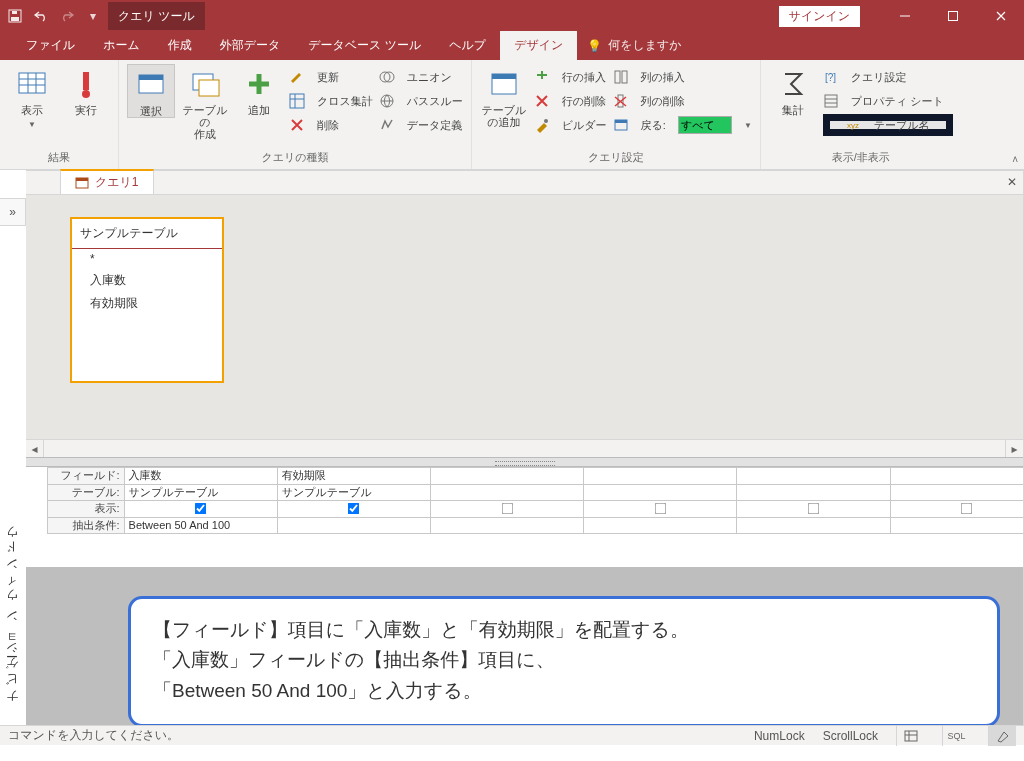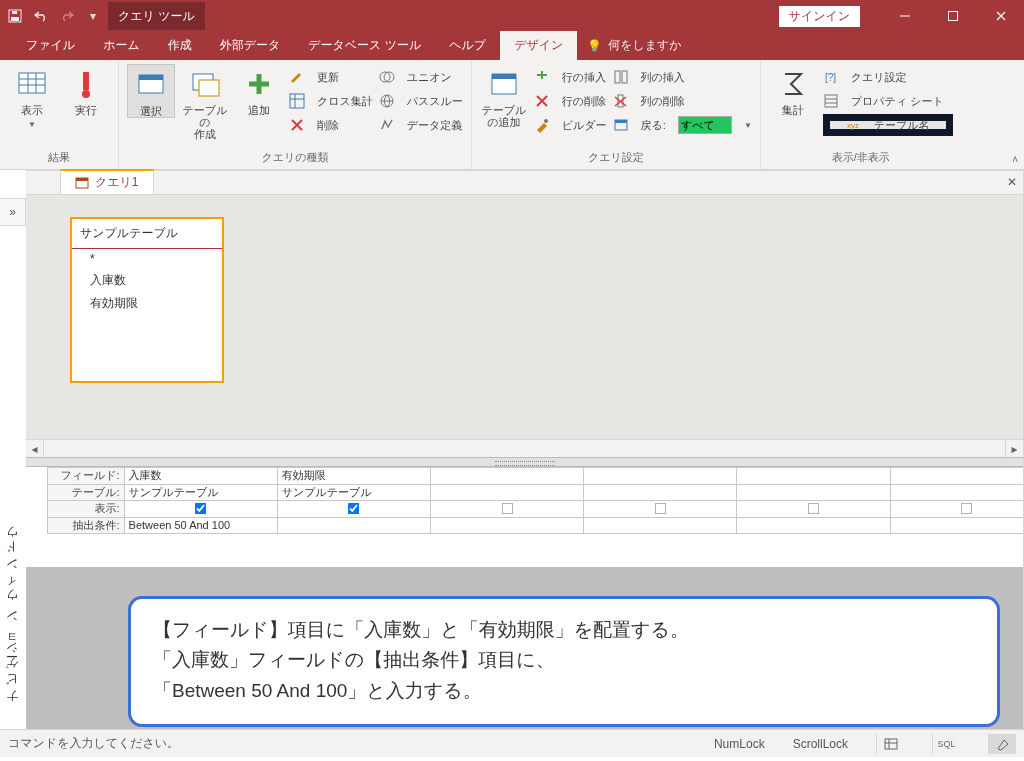--- a/index.html
+++ b/index.html
@@ -68,21 +68,21 @@
   .grid .col { width:140px; }
   .grid input[type=checkbox]{ margin:0 auto; display:block; transform:scale(.9);}
   .grid td.c { text-align:center; }
 
   
   .callout { position:absolute; left:128px; right:24px; top:596px; border:3px solid #3A6FD8; border-radius:14px; background:#fff; padding:16px 22px 18px; color:#333; font-size:19px; line-height:1.6;}
   .callout .tail { position:absolute; left:190px; top:-28px; width:0; height:0; }
   .callout svg.tail{position:absolute;left:140px;top:-46px;}
 
   
-  .status { position:absolute; left:0; right:0; bottom:4px; height:28px; background:#F3F2F1; border-top:1px solid #D6D6D6; display:flex; align-items:center; font-size:12px; color:#555; padding:0 8px; gap:28px;}
+  .status { position:absolute; left:0; right:0; bottom:16px; height:20px; background:#F3F2F1; border-top:1px solid #D6D6D6; display:flex; align-items:center; font-size:12px; color:#555; padding:0 8px; gap:18px;}
   .status .sp { flex:1; }
   .status .vbtn { width:28px; height:20px; display:flex; align-items:center; justify-content:center; border-left:1px solid #D6D6D6;}
   
   svg { display:block; }
 </style>
 </head>
 <body>
 
 <div class="title-bar">
   <div class="qa">

